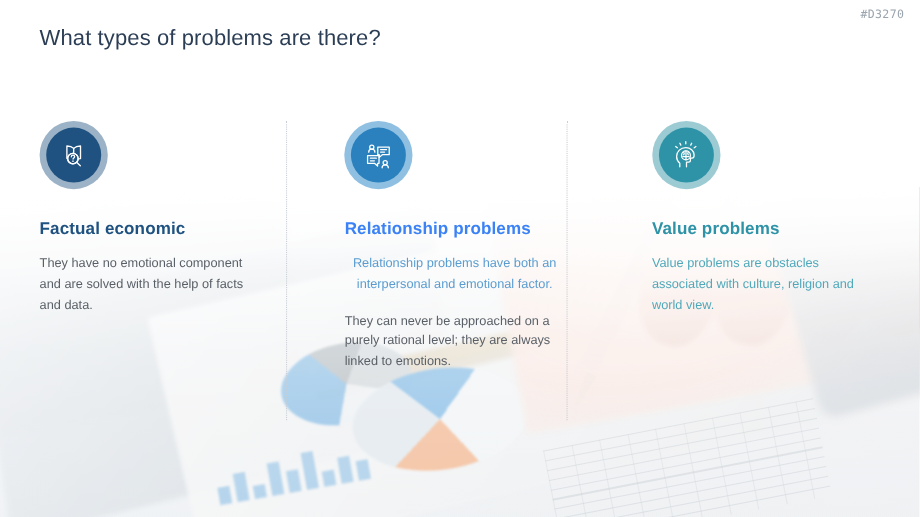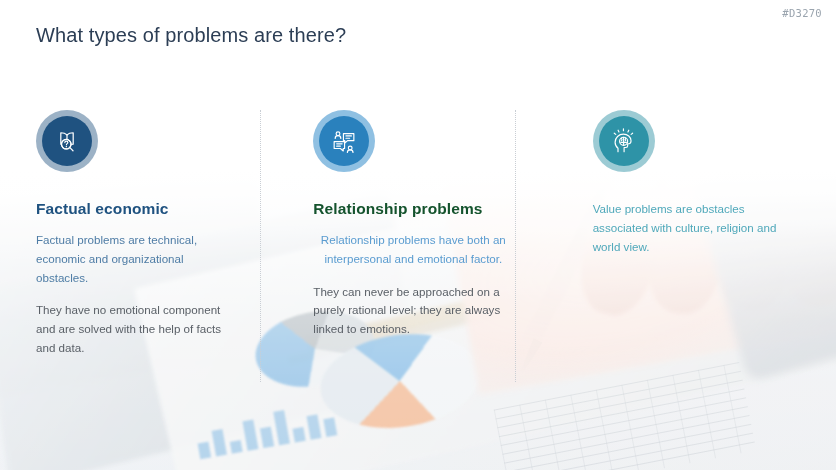--- a/index.html
+++ b/index.html
@@ -279,21 +279,21 @@
   .badge-teal       { background: #9ccbd4; }
   .badge-teal .inner{ background: #2e93a7; }
 
   .col-heading {
     font-size: 15.5px;
     font-weight: bold;
     margin-bottom: 13px;
     letter-spacing: .1px;
   }
   .col.c1 .col-heading { color: #1f5280; }
-  .col.c2 .col-heading { color: #14532d; }
+  .col.c2 .col-heading { color: #3b82f6; }
   .col.c3 .col-heading { color: #2e93a7; }
 
   .para {
     font-size: 11.6px;
     line-height: 1.62;
     margin-bottom: 14px;
     max-width: 200px;
   }
   .para.accent { color: #4e7ca5; }
   .col.c2 .para.accent { color: #5a9cd0; text-align: center; }
@@ -358,21 +358,20 @@
               <path d="M16 9.5v12.2"></path>
               <circle cx="15.2" cy="19.4" r="5.1" fill="#1f5280"></circle>
               <circle cx="15.2" cy="19.4" r="5.1"></circle>
               <path d="M19.1 23.1l3.3 3.3"></path>
               <path d="M13.7 17.7c0-.9.7-1.6 1.6-1.6s1.6.7 1.6 1.6c0 1-1.5 1.2-1.5 2.2"></path>
               <path d="M15.3 21.6v.5"></path>
             </svg>
           </div>
         </div>
         <div class="col-heading">Factual economic</div>
-        <p class="para accent">Factual problems are technical, economic and organizational obstacles.</p>
         <p class="para muted">They have no emotional component and are solved with the help of facts and data.</p>
       </div>
 
       <div class="col c2">
         <div class="icon-badge badge-blue">
           <div class="inner">
             <svg width="30" height="30" viewBox="0 0 32 32" fill="none" stroke="#ffffff" stroke-width="1.25" stroke-linecap="round" stroke-linejoin="round">
               <circle cx="9.6" cy="8.3" r="2"></circle>
               <path d="M6.6 13.2c0-1.7 1.3-2.9 3-2.9s3 1.2 3 2.9"></path>
               <circle cx="22.6" cy="23.4" r="2"></circle>
@@ -393,18 +392,19 @@
         <div class="icon-badge badge-teal">
           <div class="inner">
             <svg width="30" height="30" viewBox="0 0 32 32" fill="none" stroke="#ffffff" stroke-width="1.25" stroke-linecap="round" stroke-linejoin="round">
               <path d="M9.6 27.4v-3.6c-1.9-1.6-3.1-3.9-3.1-6.5 0-4.9 4-8.6 8.9-8.6 4.4 0 8.1 3 8.1 7.1 0 1.9-.8 3.1-2.2 3.1h-1.4v2.2c0 1-.8 1.8-1.8 1.8h-2v4.5"></path>
               <circle cx="15.6" cy="16.3" r="4.3"></circle>
               <path d="M13.4 13.1c.6.8.6 1.9 0 2.6M17.8 13.1c-.6.8-.6 1.9 0 2.6M15.6 12v8.6M12.6 17.4h6"></path>
               <path d="M15.4 5.1V3M10.6 6.3l-.9-1.8M20.2 6.3l.9-1.8M7.2 8.9L5.6 7.7M23.6 8.9l1.6-1.2"></path>
             </svg>
           </div>
         </div>
+        <div class="col-heading">Value problems</div>
         <p class="para accent">Value problems are obstacles associated with culture, religion and world view.</p>
       </div>
 
     </div>
   </div>
 </div>
 
 </body></html>

